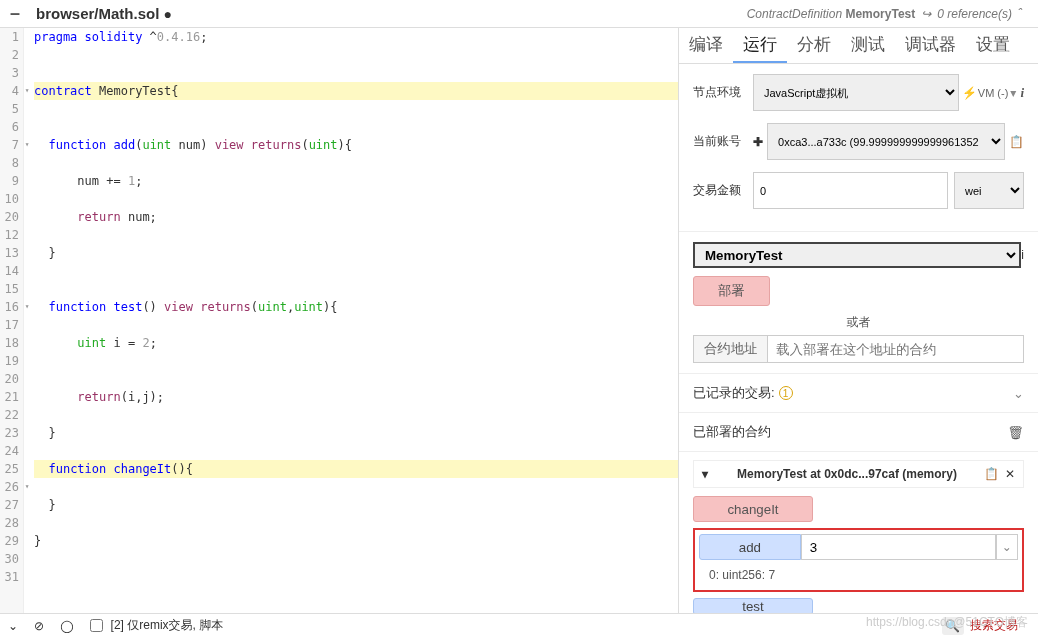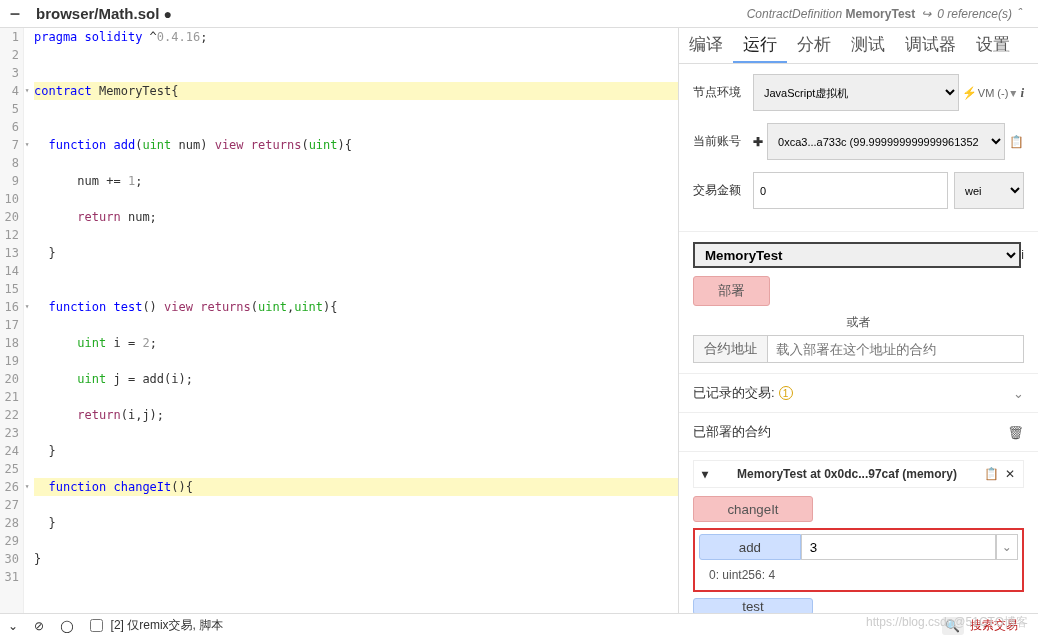--- a/index.html
+++ b/index.html
@@ -126,21 +126,20 @@
         <div class="line"></div>
         <div class="line">      <span class="kw2">return</span> num;</div>
         <div class="line"></div>
         <div class="line">  }</div>
         <div class="line"></div>
         <div class="line"></div>
         <div class="line">  <span class="kw">function</span> <span class="fn">test</span>() <span class="kw2">view</span> <span class="kw2">returns</span>(<span class="grn">uint</span>,<span class="grn">uint</span>){</div>
         <div class="line"></div>
         <div class="line">      <span class="grn">uint</span> i = <span class="num">2</span>;</div>
         <div class="line"></div>
-        <div class="line">      <span class="grn">uint</span> j = add(i);</div>
         <div class="line"></div>
         <div class="line">      <span class="kw2">return</span>(i,j);</div>
         <div class="line"></div>
         <div class="line">  }</div>
         <div class="line"></div>
         <div class="line hl">  <span class="kw">function</span> <span class="fn">changeIt</span>(){</div>
         <div class="line"></div>
         <div class="line">  }</div>
         <div class="line"></div>
         <div class="line">}</div>
@@ -213,21 +212,21 @@
       </div>
 
       <button class="fn-btn">changeIt</button>
 
       <div class="redbox">
         <div class="fn-row">
           <button>add</button>
           <input value="3" style="">
           <span class="more">⌄</span>
         </div>
-        <div class="result">0: uint256: 4</div>
+        <div class="result">0: uint256: 7</div>
       </div>
 
       <div style="height:6px"></div>
       <div class="fn-row">
         <button style="border-radius:3px;width:120px">test</button>
       </div>
       <div class="result">0: uint256: 2</div>
       
     </div>
   </div>

